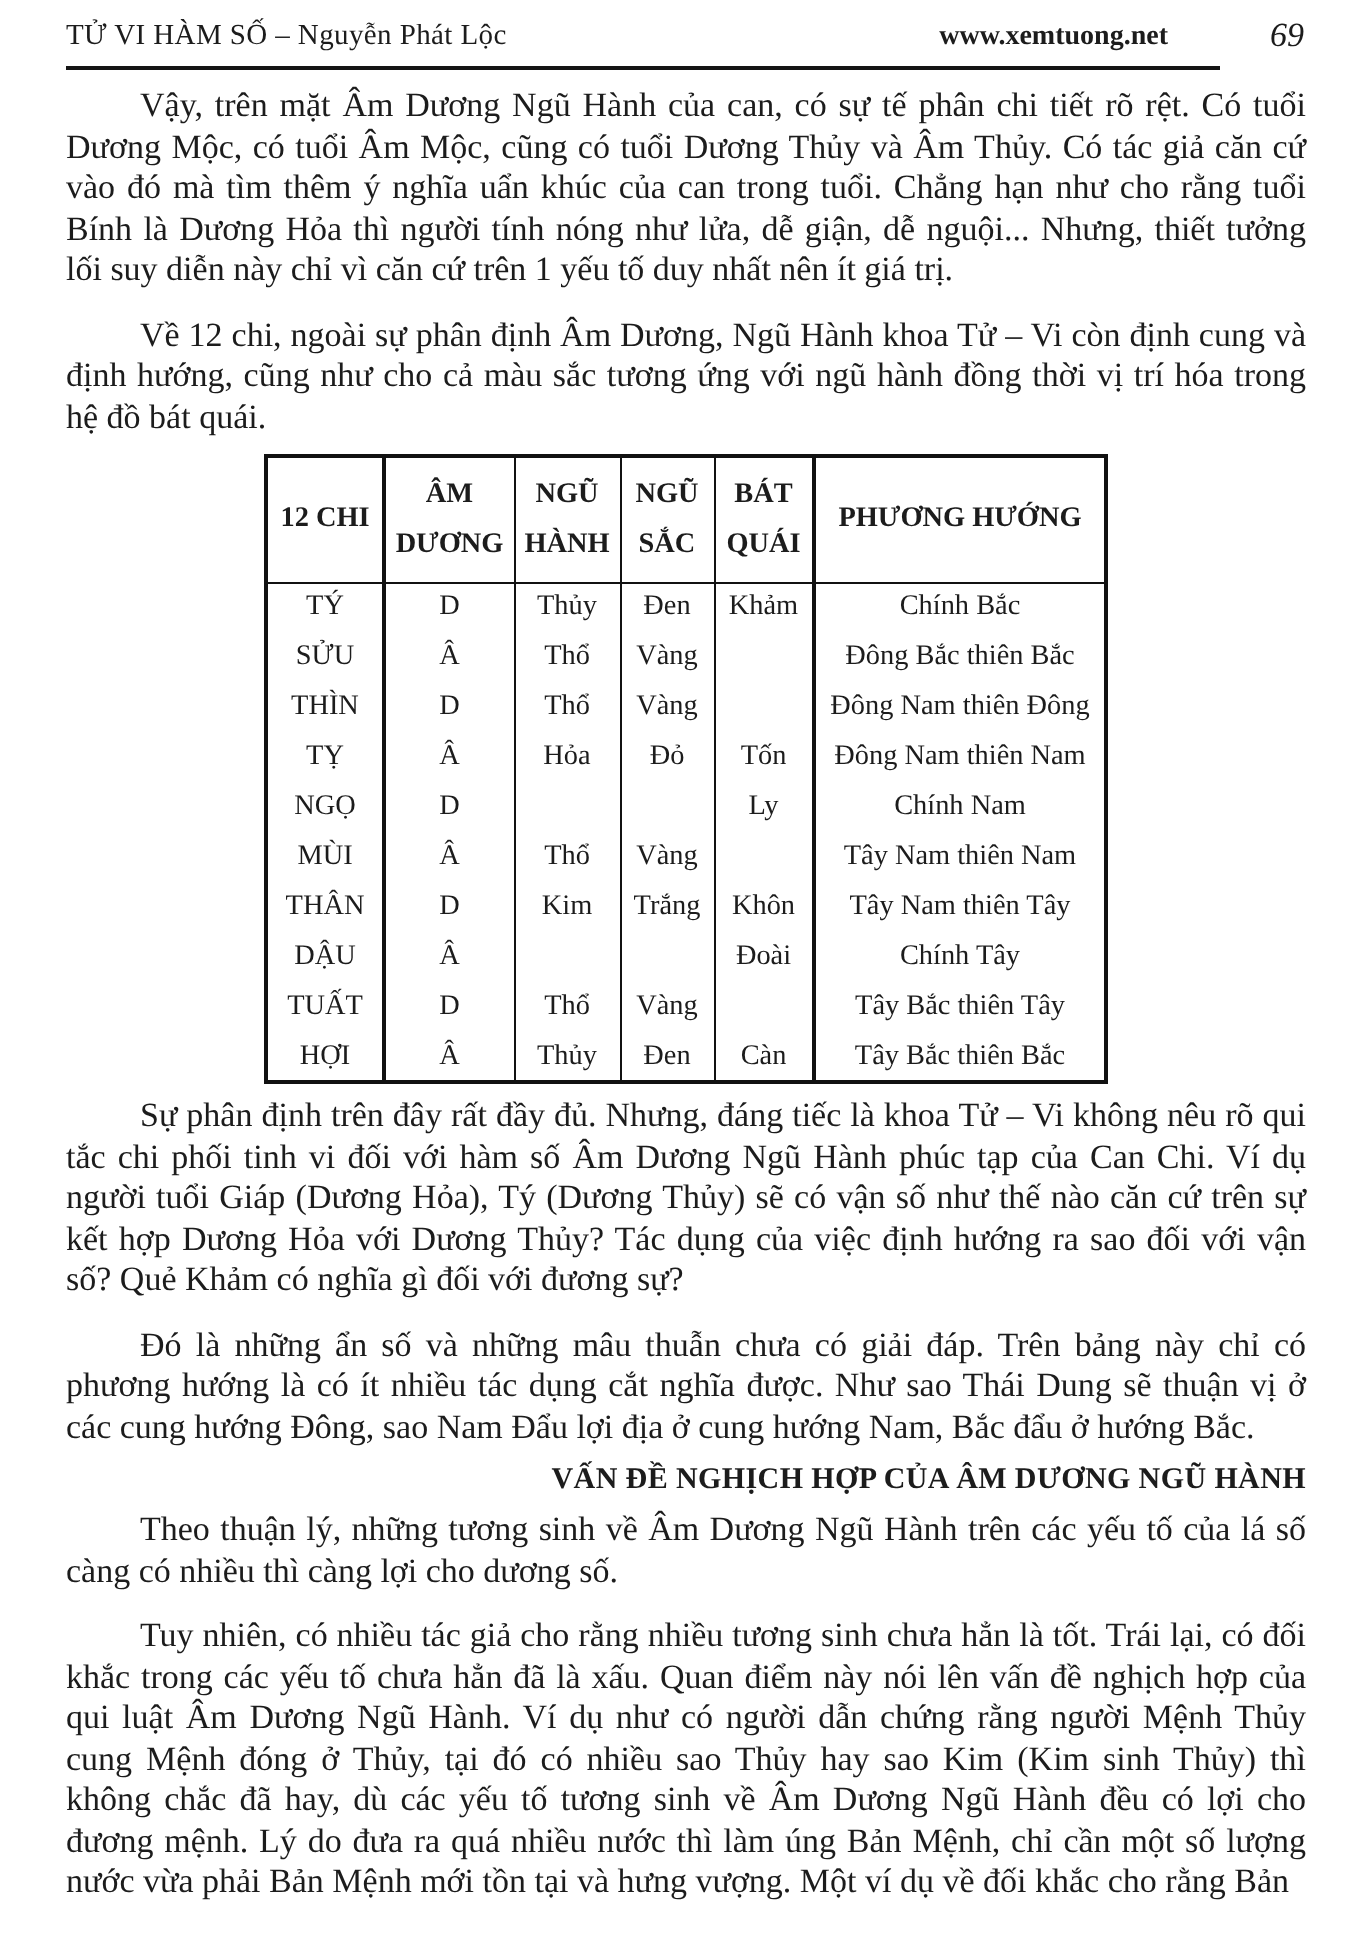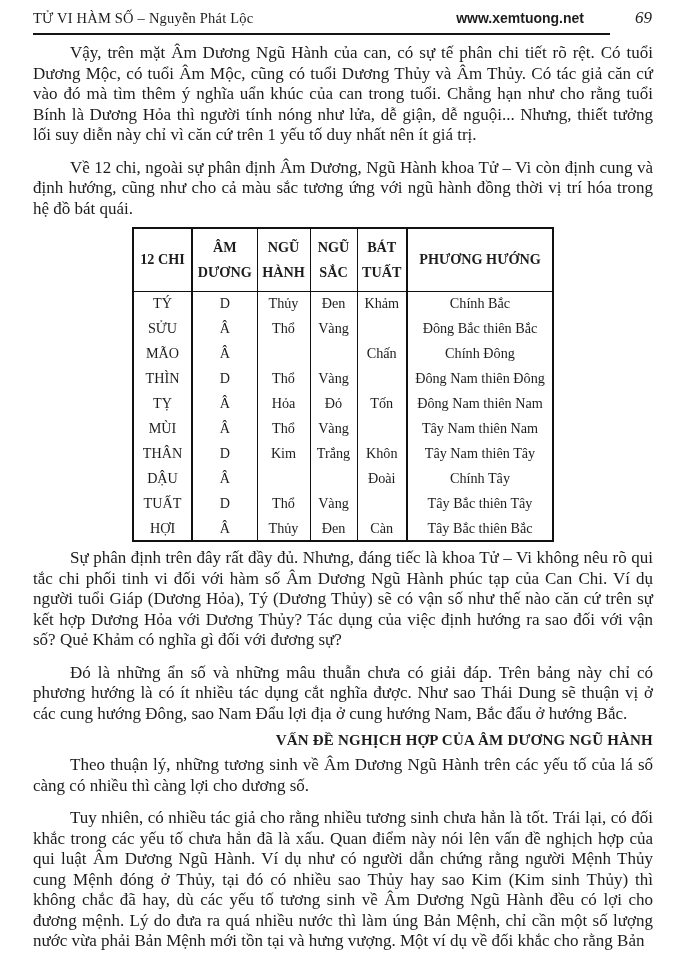--- a/index.html
+++ b/index.html
@@ -16,21 +16,21 @@
   
   .page-header { position: relative; }
   .rule-area {
     width: 577px;
     display: flex; justify-content: space-between; align-items: baseline;
     border-bottom: 2px solid #151515;
     padding-bottom: 6px;
   }
   .book-title { font-size: 14.5px; letter-spacing: 0.2px; white-space: nowrap; }
   .website {
-    font-family: Liberation Sans, sans-serif;
+    font-family: Liberation Serif, serif;
     font-weight: bold; font-size: 14px;
     padding-right: 26px; white-space: nowrap;
   }
   .page-number {
     position: absolute; right: 1px; top: -2px;
     font-weight: normal; font-style: italic; font-size: 17px;
   }
 
   
   .para {
@@ -100,21 +100,21 @@
       <col class="col-ngusac">
         <col class="col-batquai">
         <col class="col-phuonghuong">
     </colgroup>
     <thead>
       <tr>
         <th>12 CHI</th>
         <th>ÂM DƯƠNG</th>
         <th>NGŨ HÀNH</th>
         <th>NGŨ SẮC</th>
-        <th>BÁT TUẤT</th>
+        <th>BÁT QUÁI</th>
         <th>PHƯƠNG HƯỚNG</th>
       </tr>
     </thead>
     <tbody>
 
         <tr>
           <td>TÝ</td>
           <td>D</td>
           <td>Thủy</td>
           <td>Đen</td>
@@ -125,47 +125,47 @@
         <tr>
           <td>SỬU</td>
           <td>Â</td>
           <td>Thổ</td>
           <td>Vàng</td>
           <td></td>
           <td>Đông Bắc thiên Bắc</td>
         </tr>
 
 
-        <tr>
-          <td>MÃO</td>
-          <td>Â</td>
-          <td></td>
-          <td></td>
-          <td>Chấn</td>
-          <td>Chính Đông</td>
-        </tr>
 
         <tr>
           <td>THÌN</td>
           <td>D</td>
           <td>Thổ</td>
           <td>Vàng</td>
           <td></td>
           <td>Đông Nam thiên Đông</td>
         </tr>
 
         <tr>
           <td>TỴ</td>
           <td>Â</td>
           <td>Hỏa</td>
           <td>Đỏ</td>
           <td>Tốn</td>
           <td>Đông Nam thiên Nam</td>
         </tr>
 
+        <tr>
+          <td>NGỌ</td>
+          <td>D</td>
+          <td></td>
+          <td></td>
+          <td>Ly</td>
+          <td>Chính Nam</td>
+        </tr>
 
         <tr>
           <td>MÙI</td>
           <td>Â</td>
           <td>Thổ</td>
           <td>Vàng</td>
           <td></td>
           <td>Tây Nam thiên Nam</td>
         </tr>
 

